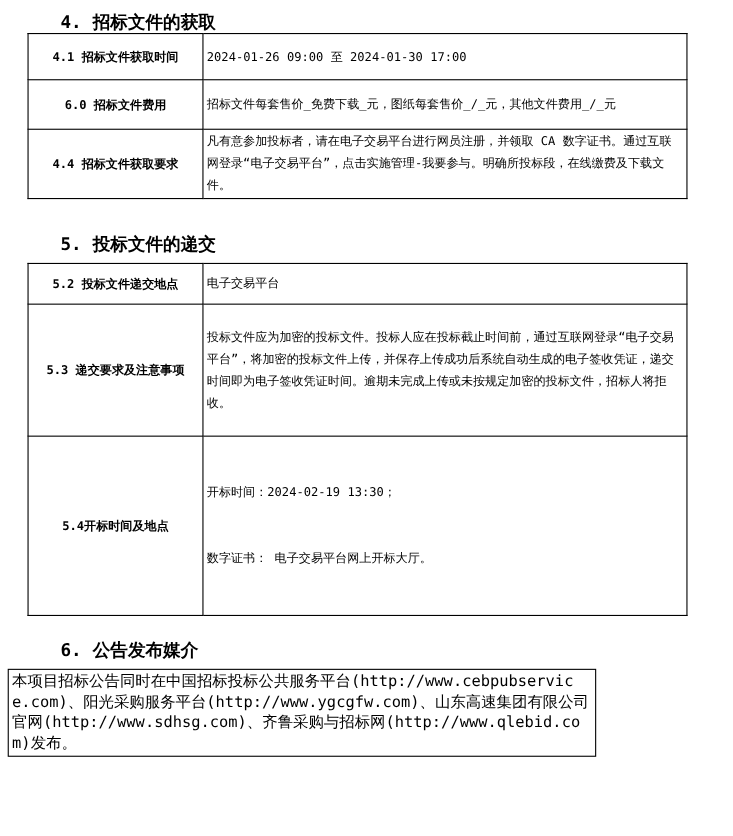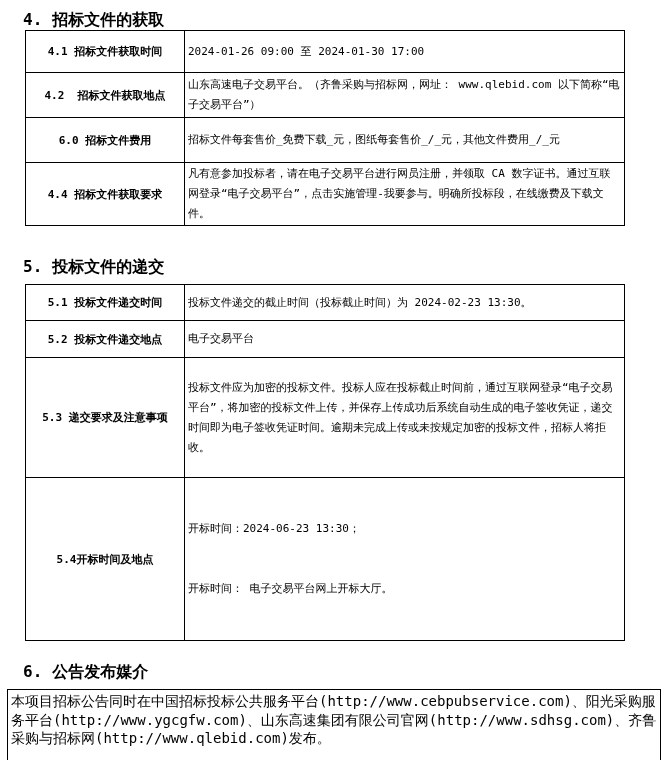--- a/index.html
+++ b/index.html
@@ -6,21 +6,21 @@
   html,body { margin:0; padding:0; }
   body {
     width:666px; height:760px; overflow:hidden;
     background:#ffffff; color:#000000;
     font-family:"DejaVu Sans Mono","Liberation Sans",sans-serif;
   }
   .page { padding-top:10px; }
 
   .heading {
     font-weight:bold; font-size:16px; line-height:20px;
-    padding-left:23px; white-space:pre;
+    padding-left:55px; white-space:pre;
   }
   .heading .ht { margin-left:10px; }
   .mt-h4  { margin-top:0; }
   .mt-h5  { margin-top:31px; }
   .mt-t5  { margin-top:7px; }
   .mt-h6  { margin-top:21px; }
   .mt-b6  { margin-top:7px; }
   .mt-h7  { margin-top:13px; }
 
   table.doc {
@@ -30,21 +30,21 @@
   table.doc td { border:1px solid #000000; font-size:11px; vertical-align:middle; }
   td.lbl {
     text-align:center; font-weight:bold;
     font-size:13.5px; padding:2px 0; white-space:pre;
   }
   td.val { padding:1px 3px; line-height:20px; white-space:pre-wrap; word-break:break-all; }
   .h42{height:42px} .h45{height:45px} .h63{height:63px}
   .h36{height:36px} .h37{height:37px} .h101{height:120px} .h44{height:44px}
 
   .box {
-    border:1px solid #000000; margin-left:7px; width:654px;
+    border:1px solid #000000; margin-left:7px; width:535px;
     font-size:14px; padding:2px 3px; white-space:pre-wrap; word-break:break-all;
   }
   .box.b6 { line-height:18.5px; min-height:74px; }
 </style>
 </head>
 <body>
 
 <div class="page">
 
   <div class="heading mt-h4"><span>4.</span><span class="ht">招标文件的获取</span></div>
@@ -53,59 +53,51 @@
     <colgroup>
         <col style="width:159px">
         <col style="width:440px">
       </colgroup>
     <tbody>
         <tr>
       <td class="lbl h42">4.1 招标文件获取时间</td>
       <td class="val h42">2024-01-26 09:00 至 2024-01-30 17:00</td>
     </tr>
     <tr>
-      <td class="lbl h45">4.2  招标文件获取地点</td>
-      <td class="val h45">山东高速电子交易平台。（齐鲁采购与招标网，网址： www.qlebid.com 以下简称“电子交易平台”）</td>
-    </tr>
-    <tr>
       <td class="lbl h45">6.0 招标文件费用</td>
       <td class="val h45">招标文件每套售价_免费下载_元，图纸每套售价_/_元，其他文件费用_/_元</td>
     </tr>
     <tr>
       <td class="lbl h63">4.4 招标文件获取要求</td>
       <td class="val h63">凡有意参加投标者，请在电子交易平台进行网员注册，并领取 CA 数字证书。通过互联网登录“电子交易平台”，点击实施管理-我要参与。明确所投标段，在线缴费及下载文件。</td>
     </tr>
   </tbody>
     </table>
 
   <div class="heading mt-h5"><span>5.</span><span class="ht">投标文件的递交</span></div>
 
   <table class="doc mt-t5">
     <colgroup>
         <col style="width:159px">
         <col style="width:440px">
       </colgroup>
     <tbody>
-        <tr>
-      <td class="lbl h36">5.1 投标文件递交时间</td>
-      <td class="val h36">投标文件递交的截止时间（投标截止时间）为 2024-02-23 13:30。</td>
-    </tr>
     <tr>
       <td class="lbl h37">5.2 投标文件递交地点</td>
       <td class="val h37">电子交易平台</td>
     </tr>
     <tr>
       <td class="lbl h101">5.3 递交要求及注意事项</td>
       <td class="val h101">投标文件应为加密的投标文件。投标人应在投标截止时间前，通过互联网登录“电子交易平台”，将加密的投标文件上传，并保存上传成功后系统自动生成的电子签收凭证，递交时间即为电子签收凭证时间。逾期未完成上传或未按规定加密的投标文件，招标人将拒收。</td>
     </tr>
     <tr>
       <td class="lbl h44">5.4开标时间及地点</td>
       <td class="val h44">
-        <div>开标时间：2024-06-23 13:30；</div>
-        <div>开标时间： 电子交易平台网上开标大厅。</div>
+        <div>开标时间：2024-02-19 13:30；</div>
+        <div>数字证书： 电子交易平台网上开标大厅。</div>
       </td>
     </tr>
   </tbody>
     </table>
 
   <div class="heading mt-h6"><span>6.</span><span class="ht">公告发布媒介</span></div>
 
   <div class="box b6 mt-b6">本项目招标公告同时在中国招标投标公共服务平台(http://www.cebpubservice.com)、阳光采购服务平台(http://www.ygcgfw.com)、山东高速集团有限公司官网(http://www.sdhsg.com)、齐鲁采购与招标网(http://www.qlebid.com)发布。</div>
 
 

